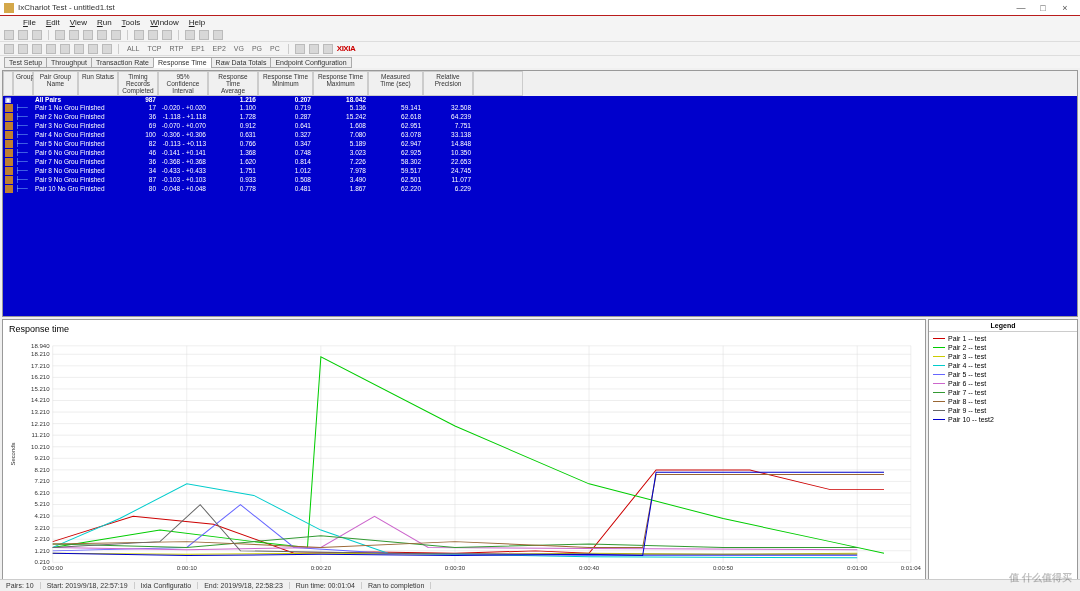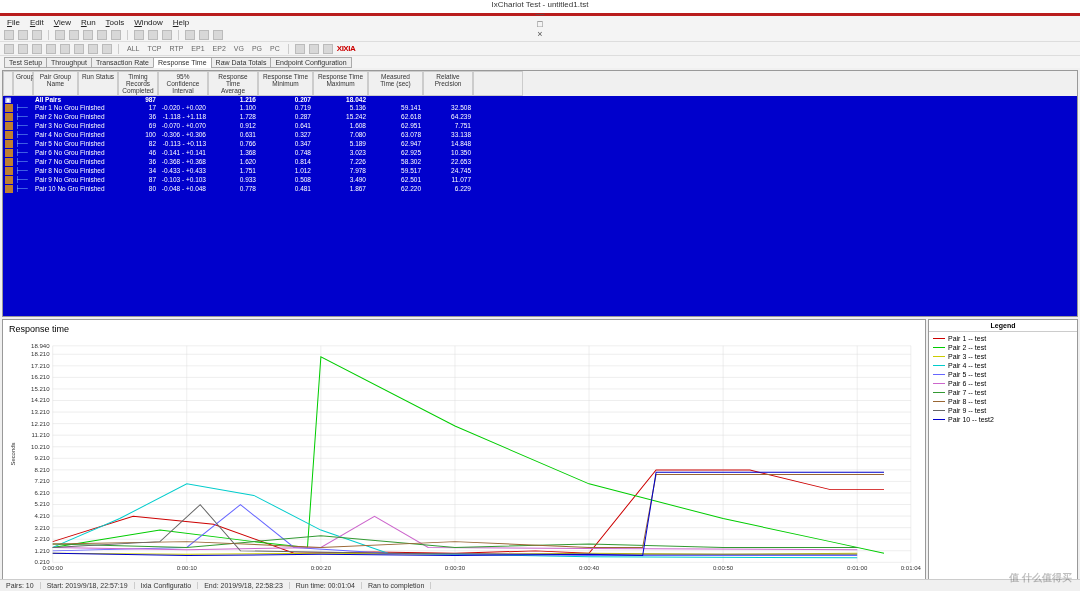--- a/index.html
+++ b/index.html
@@ -13,32 +13,31 @@
   position: relative;
 }
 .titlebar {
   height: 16px;
   background: #fff;
   display: flex;
   align-items: center;
   padding: 0 4px;
   font-size: 8px;
   color: #333;
-  border-bottom: 3px solid #b91c1c;
-  flex-direction: column;
+  border-bottom: 1px solid #b91c1c;
 }
 .titlebar .icon { width: 10px; height: 10px; background: #d4a84a; margin-right: 4px; }
 .titlebar .spacer { flex: 1; }
 .winbtn { width: 22px; text-align: center; font-size: 9px; color: #555; cursor: default; }
 .menubar {
   height: 12px;
   display: flex;
   align-items: center;
   gap: 4px;
-  padding: 0 4px;
+  padding: 0 20px;
   background: #f4f4f4;
   font-size: 8px;
   color: #222;
 }
 .menubar span { padding: 0 3px; }
 .toolbar {
   height: 14px;
   display: flex;
   align-items: center;
   gap: 4px;

